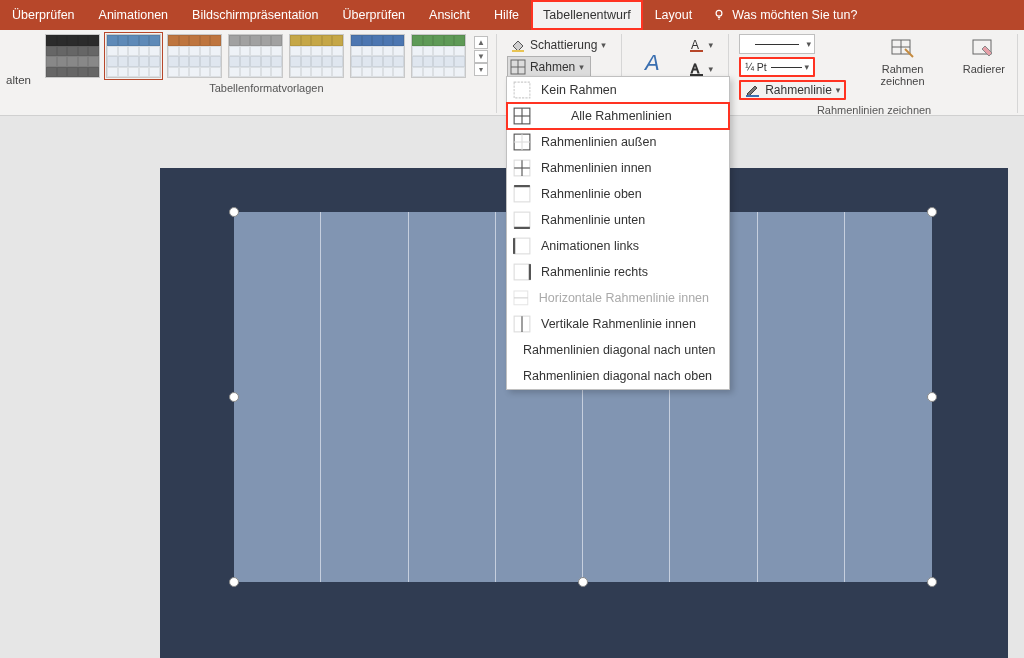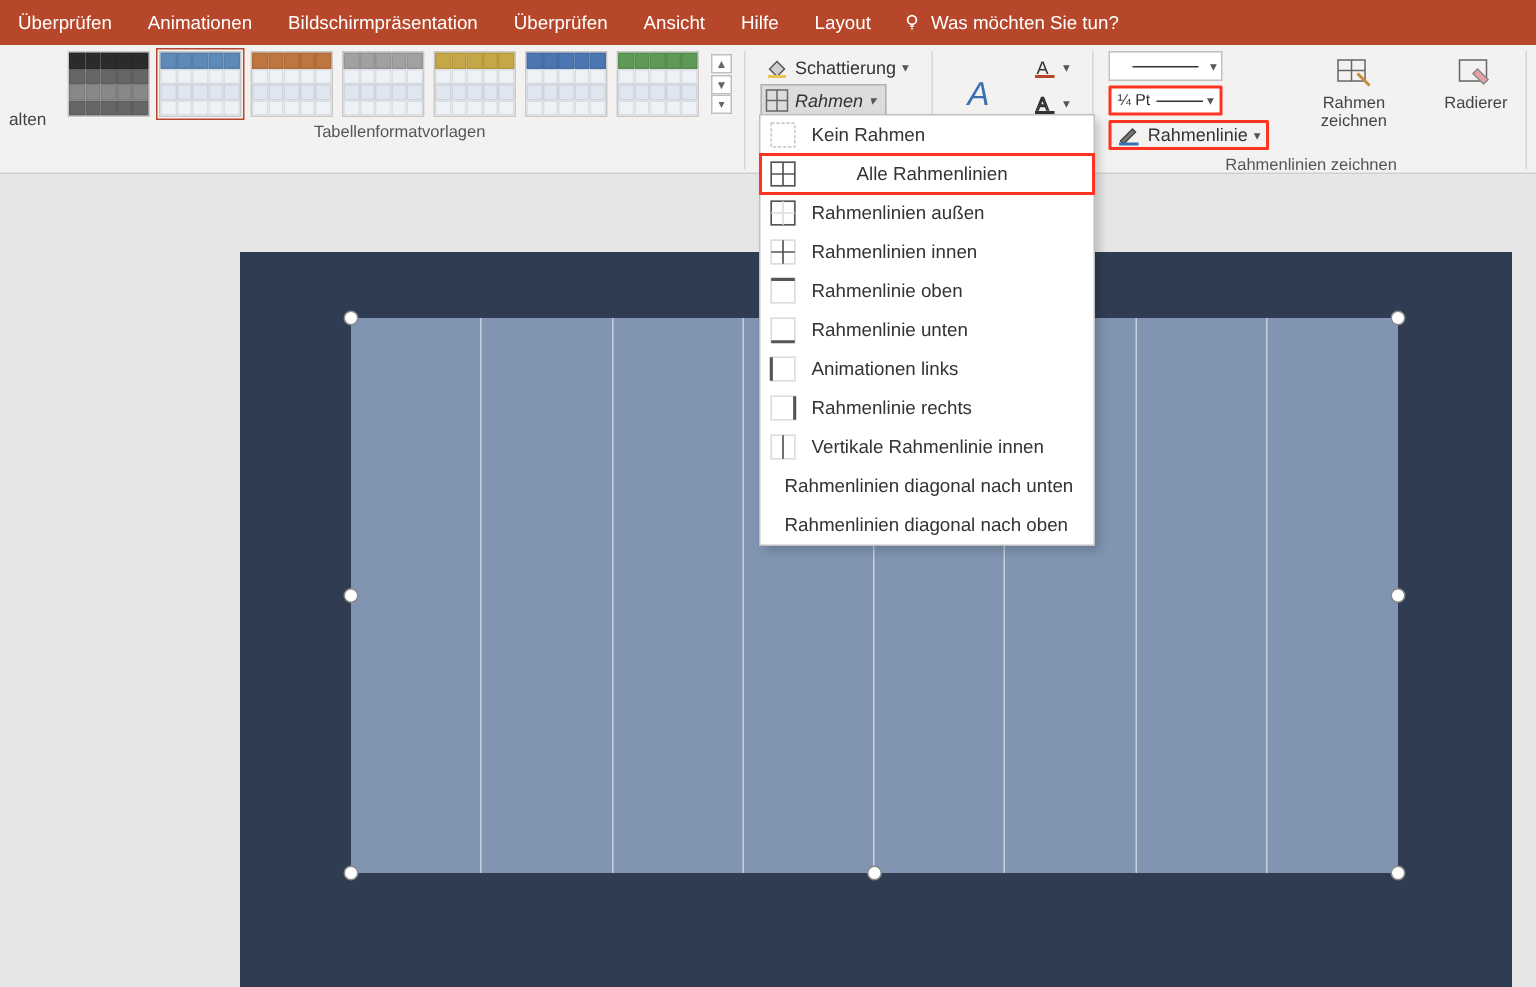--- a/index.html
+++ b/index.html
@@ -229,20 +229,21 @@
 </head>
 <body>
 
 <div class="titlebar">
   <div class="tab">Überprüfen</div>
   <div class="tab">Animationen</div>
   <div class="tab">Bildschirmpräsentation</div>
   <div class="tab">Überprüfen</div>
   <div class="tab">Ansicht</div>
   <div class="tab">Hilfe</div>
+  <div class="tab active highlight">Tabellenentwurf</div>
   <div class="tab">Layout</div>
   <div class="tell-me">
     <svg class="bulb" viewBox="0 0 24 24" fill="none" stroke="#fff" stroke-width="2">
         <circle cx="12" cy="9" r="5"></circle>
         <path d="M10 16h4M11 19h2"></path>
       </svg>
     <span>Was möchten Sie tun?</span>
   </div>
 </div>
 
@@ -422,21 +423,21 @@
           <svg viewBox="0 0 16 16">
               <path d="M3 9l5-5 5 5-5 5z" fill="#d0d0d0" stroke="#555"></path>
               <rect x="2" y="13" width="12" height="2" fill="#e8c454"></rect>
             </svg>
         </span>
         <span>Schattierung</span>
         <span class="caret">▾</span>
       </div>
     </div>
     <div class="row">
-      <div class="ribbon-btn open" style="position:relative;font-style:italic;">
+      <div class="ribbon-btn open" style="position:relative;">
         <span class="icon16">
           <svg viewBox="0 0 16 16">
               <rect x="1" y="1" width="14" height="14" fill="none" stroke="#666"></rect>
               <line x1="1" y1="8" x2="15" y2="8" stroke="#666"></line>
               <line x1="8" y1="1" x2="8" y2="15" stroke="#666"></line>
             </svg>
         </span>
         <span>Rahmen</span>
         <span class="caret">▾</span>
       </div>
@@ -593,20 +594,29 @@
       </div>
     <div class="item">
         <span class="ic">
           <svg viewBox="0 0 16 16">
             <rect x="1" y="1" width="14" height="14" fill="none" stroke="#ddd"></rect>
             <line x1="15" y1="1" x2="15" y2="15" stroke="#555" stroke-width="2"></line>
           </svg>
         </span>
         <span>Rahmenlinie rechts</span>
       </div>
+    <div class="item disabled">
+        <span class="ic">
+          <svg viewBox="0 0 16 16">
+            <rect x="1" y="1" width="14" height="14" fill="none" stroke="#e4e4e4"></rect>
+            <line x1="1" y1="8" x2="15" y2="8" stroke="#ccc"></line>
+          </svg>
+        </span>
+        <span>Horizontale Rahmenlinie innen</span>
+      </div>
     <div class="item">
         <span class="ic">
           <svg viewBox="0 0 16 16">
             <rect x="1" y="1" width="14" height="14" fill="none" stroke="#ddd"></rect>
             <line x1="8" y1="1" x2="8" y2="15" stroke="#555"></line>
           </svg>
         </span>
         <span>Vertikale Rahmenlinie innen</span>
       </div>
     <div class="item">

